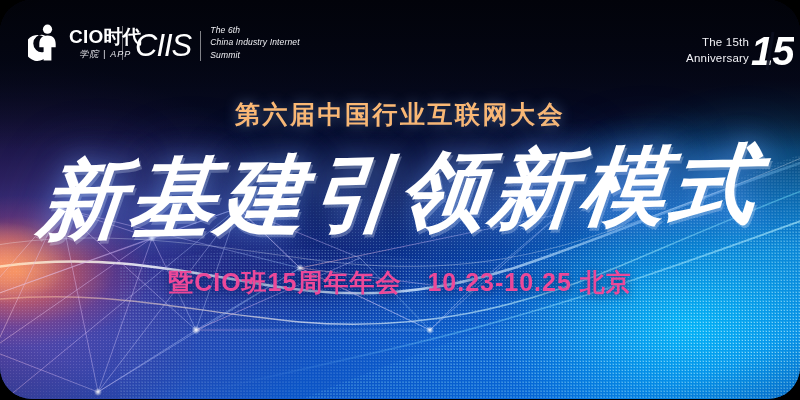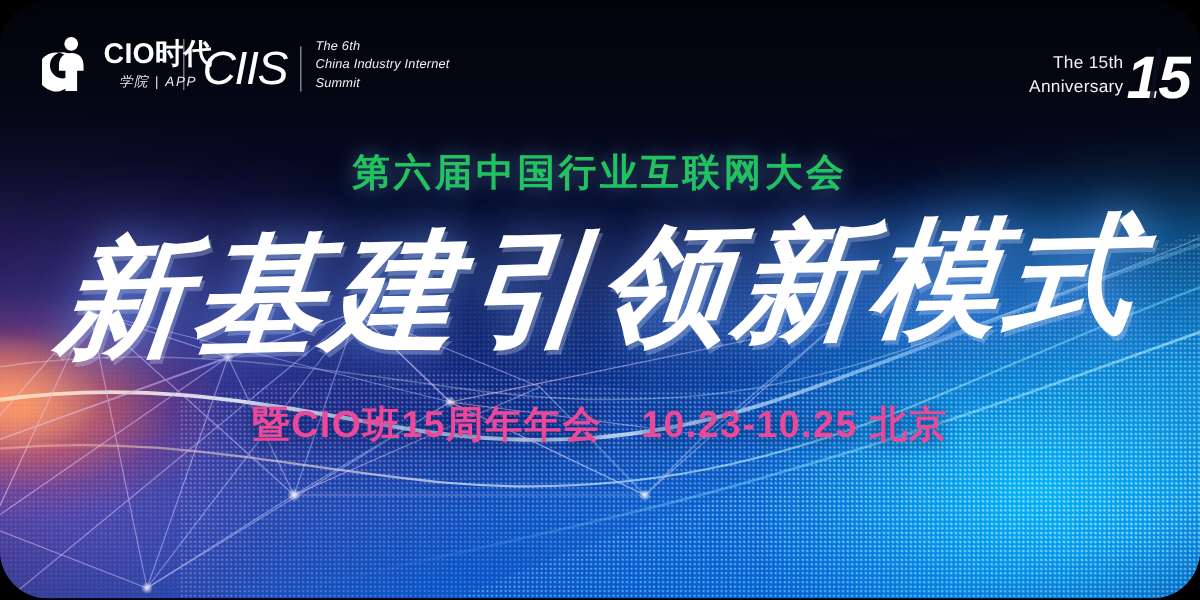--- a/index.html
+++ b/index.html
@@ -96,21 +96,21 @@
   .ciis-rule{width:1px;height:30px;background:rgba(255,255,255,.5);}
   .ciis-sub{font-size:8.5px;line-height:1.45;color:#f0f0f4;letter-spacing:.15px;white-space:nowrap;}
 
   .anniv{position:absolute;right:6px;top:26px;display:flex;align-items:center;gap:1px;justify-content:center;}
   .anniv-txt{font-size:11.5px;line-height:1.35;color:#f2f2f6;text-align:right;letter-spacing:.2px;}
   .anniv-15{width:44px;height:50px;}
 
   
   .kicker{
     position:absolute;top:98px;left:0;right:0;text-align:center;
-    font-size:25px;font-weight:bold;color:#22c55e;letter-spacing:2.5px;
+    font-size:25px;font-weight:bold;color:#fdba74;letter-spacing:2.5px;
     text-shadow:0 0 14px rgba(140,190,255,.45);
   }
   .hero{
     position:absolute;top:132px;left:0;right:0;height:120px;
     display:flex;align-items:center;justify-content:center;
   }
   .hero-text{
     font-family:"DejaVu Serif", serif;
     font-size:86px;font-weight:bold;font-style:italic;
     color:#ffffff;letter-spacing:4px;line-height:1;

